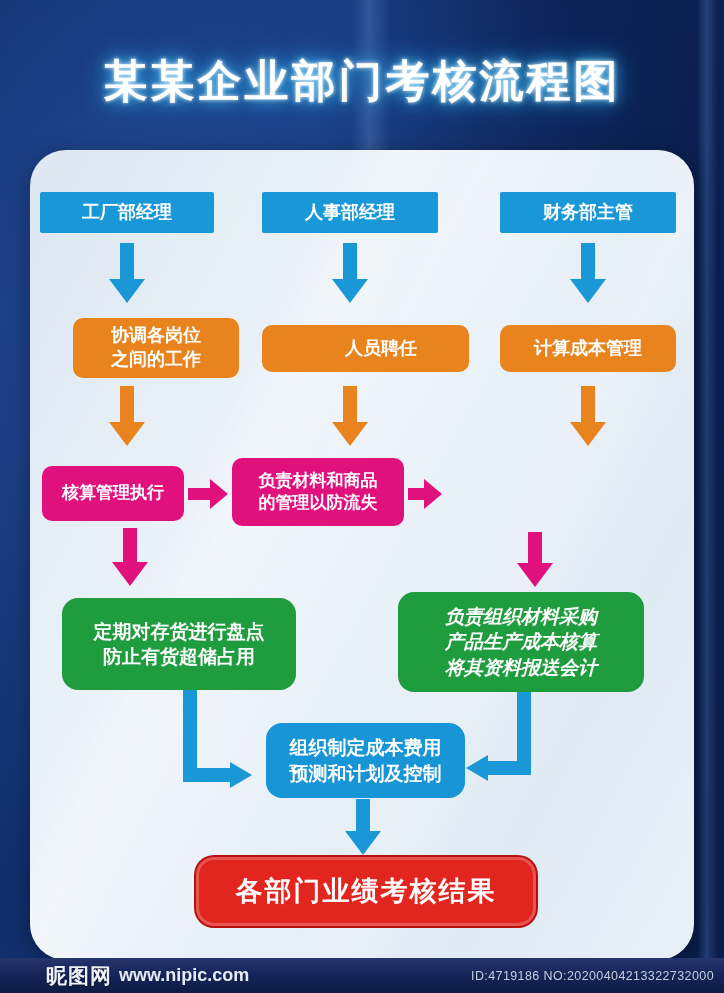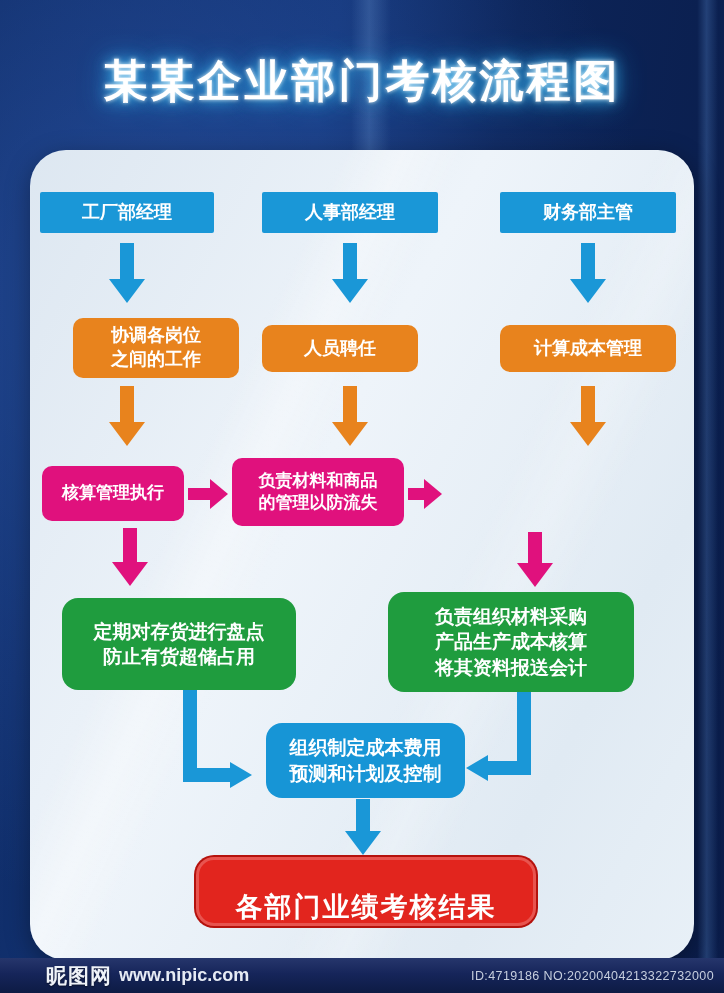--- a/index.html
+++ b/index.html
@@ -100,21 +100,21 @@
     </div>
   <div class="arrow-v c-blue" style="left:570px;top:243px;width:36px;height:60px;">
       <div class="shaft"></div>
       <div class="head"></div>
     </div>
 
   <div class="node orange" style="left:44px;top:318px;width:166px;height:60px;margin-left:29px;">
     <span>协调各岗位
 之间的工作</span>
   </div>
-  <div class="node orange" style="left:262px;top:325px;width:156px;height:47px;">
+  <div class="node orange" style="left:262px;top:325px;width:176px;height:47px;padding-left:31px;">
     <span>人员聘任</span>
   </div>
   <div class="node orange" style="left:500px;top:325px;width:176px;height:47px;">
     <span>计算成本管理</span>
   </div>
 
   <div class="arrow-v c-orange" style="left:109px;top:386px;width:36px;height:60px;">
       <div class="shaft"></div>
       <div class="head"></div>
     </div>
@@ -149,21 +149,21 @@
     </div>
   <div class="arrow-v c-magenta" style="left:517px;top:532px;width:36px;height:55px;">
       <div class="shaft"></div>
       <div class="head"></div>
     </div>
 
   <div class="node green" style="left:62px;top:598px;width:234px;height:92px;">
     <span>定期对存货进行盘点
 防止有货超储占用</span>
   </div>
-  <div class="node green" style="left:388px;top:592px;width:246px;height:100px;">
+  <div class="node green" style="left:398px;top:592px;width:246px;height:100px;font-style:italic;">
     <span>负责组织材料采购
 产品生产成本核算
 将其资料报送会计</span>
   </div>
 
   <div>
     <div class="seg" style="left:183px;top:690px;width:14px;height:92px;"></div>
     <div class="seg" style="left:183px;top:768px;width:47px;height:14px;"></div>
     <div class="tri-right" style="left:230px;top:762px;"></div>
   </div>
@@ -177,21 +177,21 @@
   <div class="node bigblue" style="left:266px;top:723px;width:199px;height:75px;">
     <span>组织制定成本费用
 预测和计划及控制</span>
   </div>
 
   <div class="arrow-v c-blue" style="left:345px;top:799px;width:36px;height:56px;">
       <div class="shaft"></div>
       <div class="head"></div>
     </div>
 
-  <div class="node red" style="left:196px;top:857px;width:340px;height:69px;align-items:flex-end;">
+  <div class="node red" style="left:196px;top:857px;width:340px;height:69px;">
     <span>各部门业绩考核结果</span>
   </div>
 
   <div class="footer">
     <div class="footer-left">
       <span class="site-name">昵图网</span>
       <span class="site-url">www.nipic.com</span>
     </div>
     <span class="image-id">ID:4719186 NO:20200404213322732000</span>
   </div>

